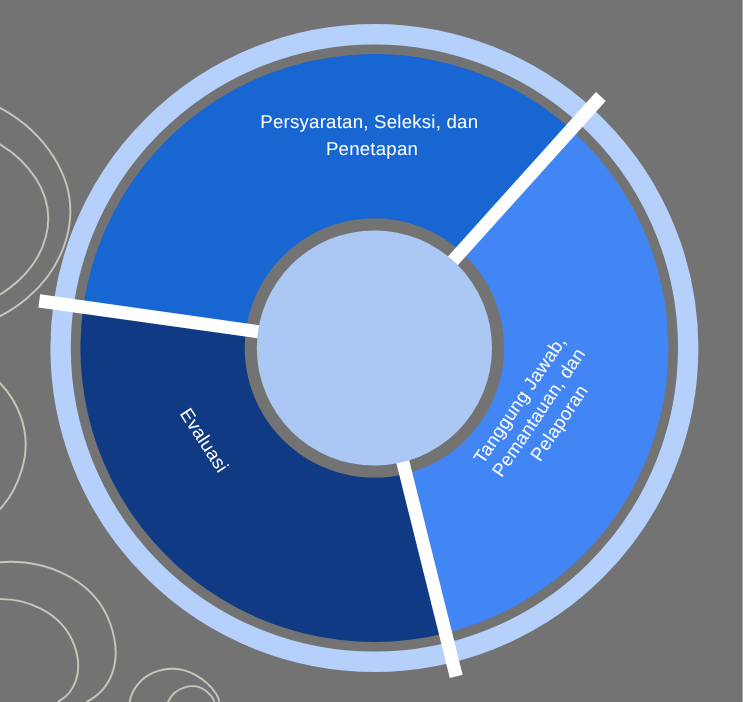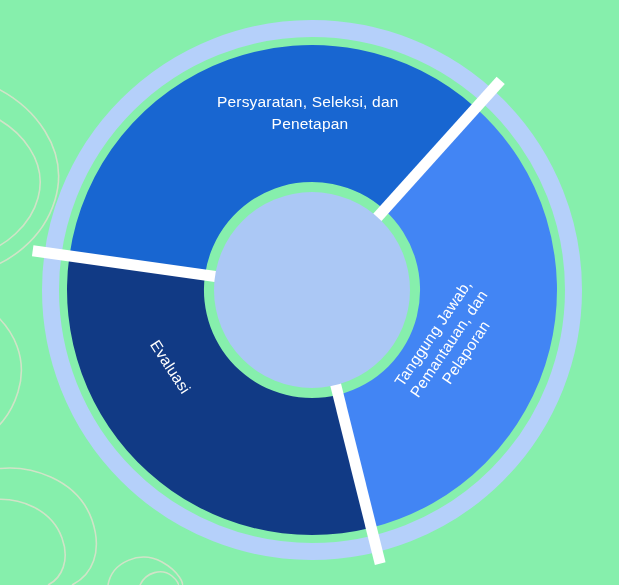--- a/index.html
+++ b/index.html
@@ -8,21 +8,21 @@
     background: #ffffff;
     width: 619px;
     height: 585px;
     overflow: hidden;
     font-family: "Liberation Sans", sans-serif;
   }
   .stage {
     position: relative;
     width: 619px;
     height: 585px;
-    background: #86efac;
+    background: #737373;
     text-decoration: underline;
   }
   svg { display: block; }
   .contour {
     fill: none;
     stroke-width: 1.6;
     opacity: 0.75;
   }
   .divider {
     stroke: #ffffff;

